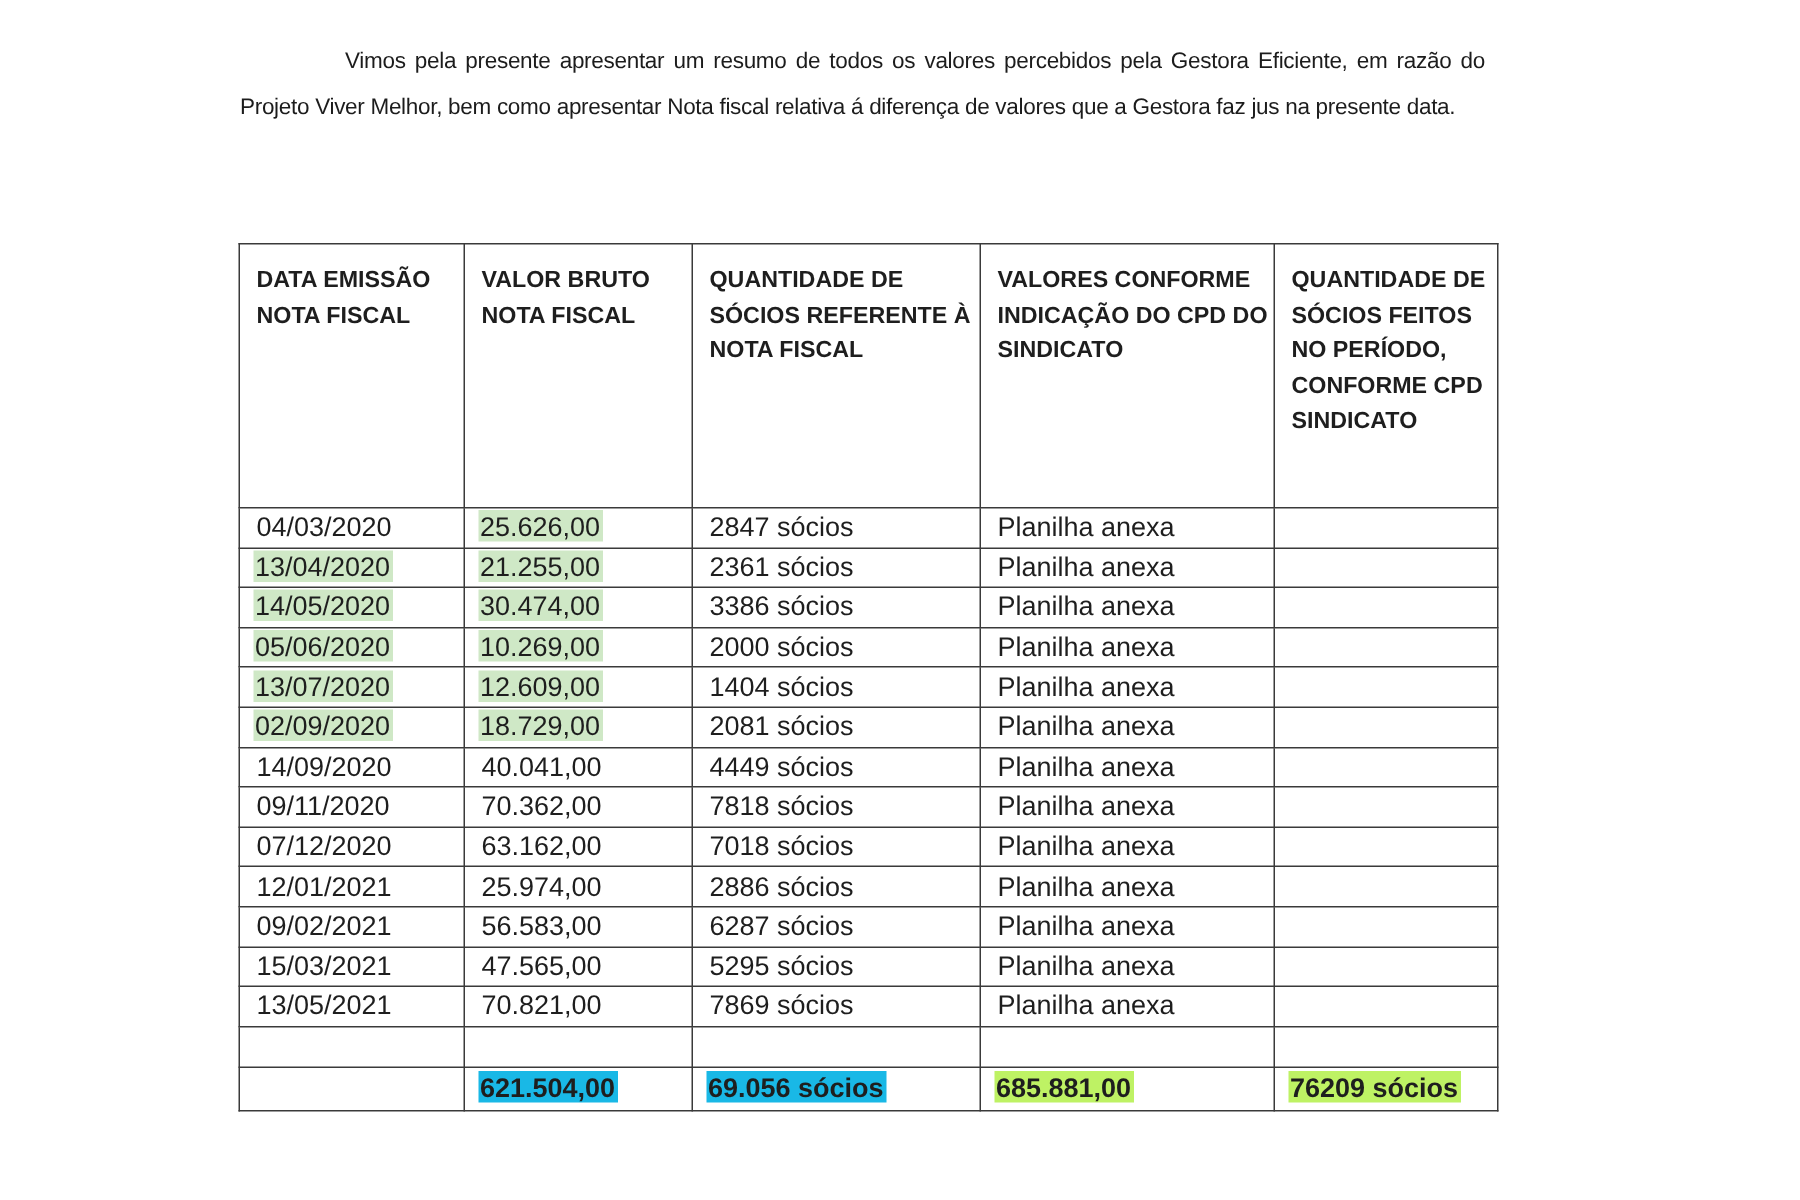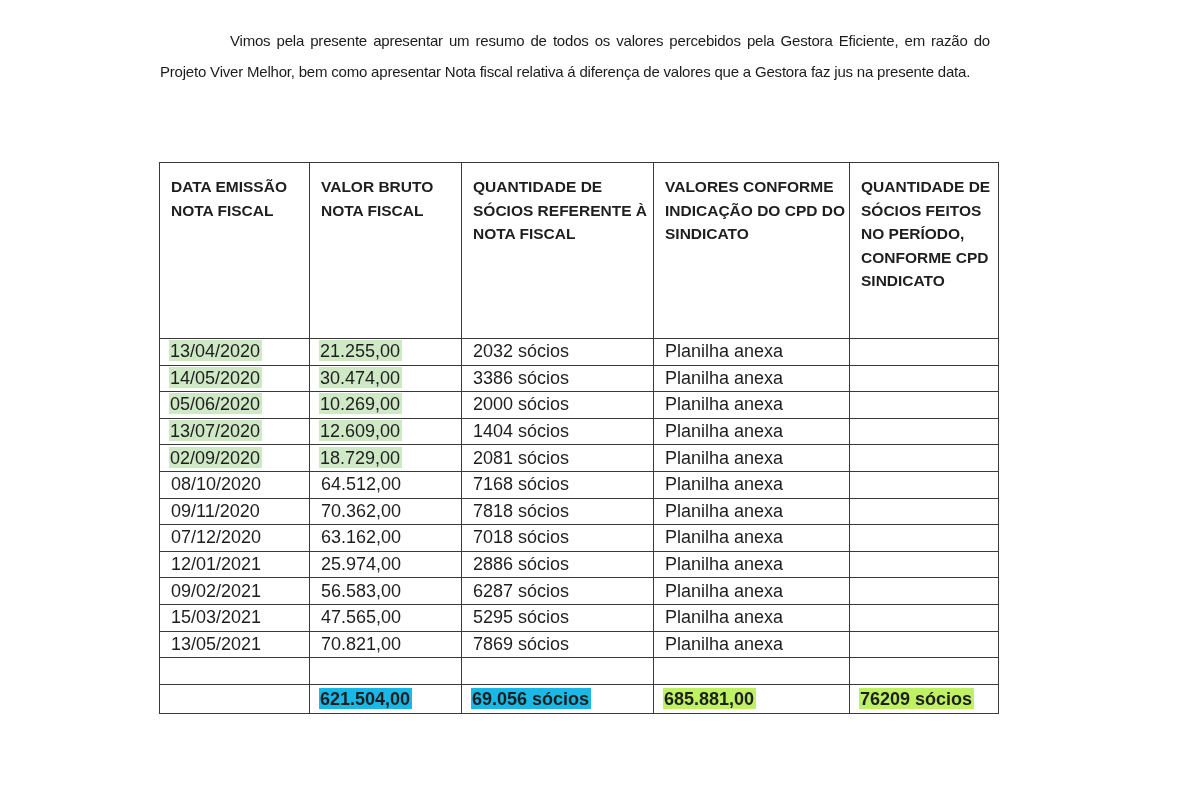--- a/index.html
+++ b/index.html
@@ -93,24 +93,31 @@
   <thead>
     <tr>
       <th>DATA EMISSÃO NOTA FISCAL</th>
       <th>VALOR BRUTO NOTA FISCAL</th>
       <th>QUANTIDADE DE SÓCIOS REFERENTE À NOTA FISCAL</th>
       <th>VALORES CONFORME INDICAÇÃO DO CPD DO SINDICATO</th>
       <th>QUANTIDADE DE SÓCIOS FEITOS NO PERÍODO, CONFORME CPD SINDICATO</th>
     </tr>
   </thead>
   <tbody id="table-body">
+  <tr>
+        <td><span>04/03/2020</span></td>
+        <td><span class="hl hl-green">25.626,00</span></td>
+        <td><span>2847 sócios</span></td>
+        <td><span>Planilha anexa</span></td>
+        <td><span></span></td>
+      </tr>
       <tr>
         <td><span class="hl hl-green">13/04/2020</span></td>
         <td><span class="hl hl-green">21.255,00</span></td>
-        <td><span>2032 sócios</span></td>
+        <td><span>2361 sócios</span></td>
         <td><span>Planilha anexa</span></td>
         <td><span></span></td>
       </tr>
       <tr>
         <td><span class="hl hl-green">14/05/2020</span></td>
         <td><span class="hl hl-green">30.474,00</span></td>
         <td><span>3386 sócios</span></td>
         <td><span>Planilha anexa</span></td>
         <td><span></span></td>
       </tr>
@@ -129,23 +136,23 @@
         <td><span></span></td>
       </tr>
       <tr>
         <td><span class="hl hl-green">02/09/2020</span></td>
         <td><span class="hl hl-green">18.729,00</span></td>
         <td><span>2081 sócios</span></td>
         <td><span>Planilha anexa</span></td>
         <td><span></span></td>
       </tr>
       <tr>
-        <td><span>08/10/2020</span></td>
-        <td><span>64.512,00</span></td>
-        <td><span>7168 sócios</span></td>
+        <td><span>14/09/2020</span></td>
+        <td><span>40.041,00</span></td>
+        <td><span>4449 sócios</span></td>
         <td><span>Planilha anexa</span></td>
         <td><span></span></td>
       </tr>
       <tr>
         <td><span>09/11/2020</span></td>
         <td><span>70.362,00</span></td>
         <td><span>7818 sócios</span></td>
         <td><span>Planilha anexa</span></td>
         <td><span></span></td>
       </tr>

